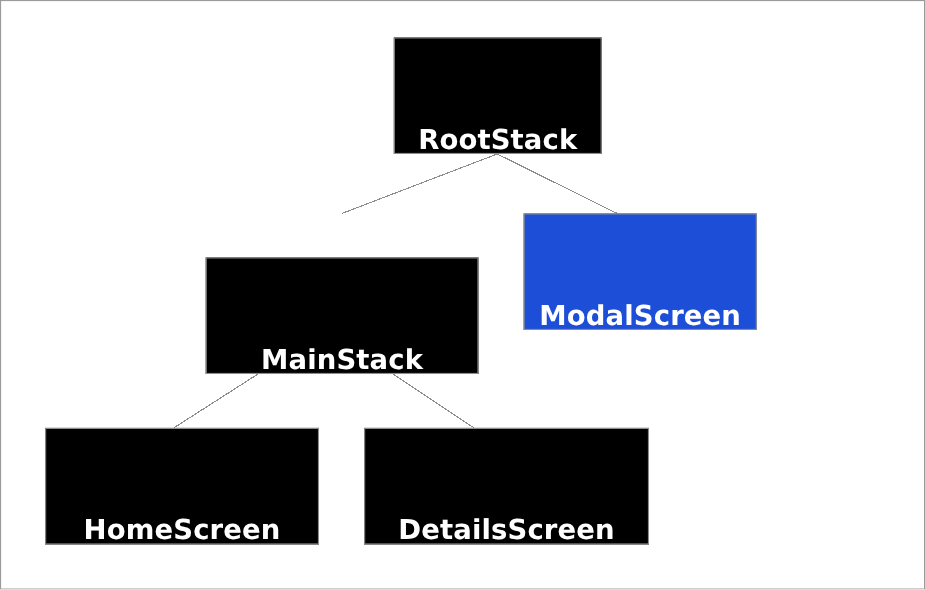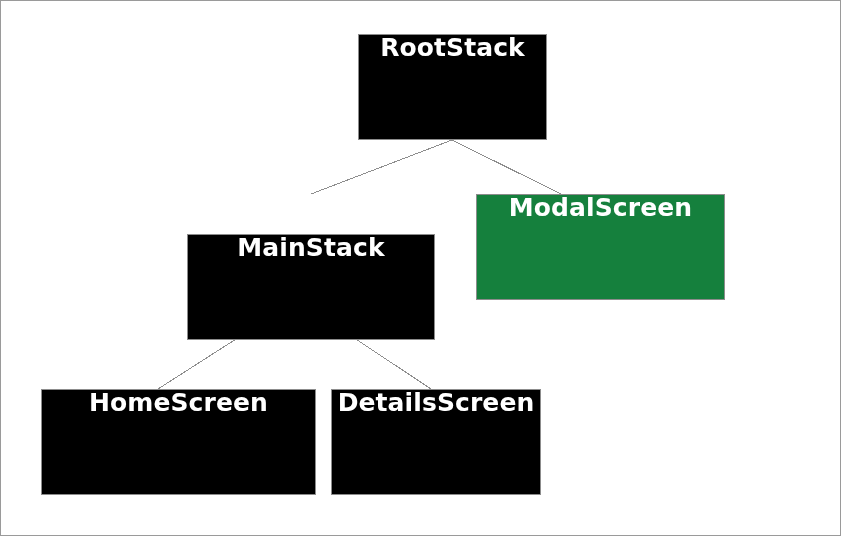--- a/index.html
+++ b/index.html
@@ -27,21 +27,21 @@
     width: 841px;
     height: 536px;
     pointer-events: none;
   }
   .node {
     position: absolute;
     background: #000000;
     border: 1px solid #8c8c8c;
     box-sizing: border-box;
     display: flex;
-    align-items: flex-start;
+    align-items: flex-end;
     justify-content: center;
     overflow: hidden;
   }
   .node-label {
     color: #ffffff;
     font-family: "DejaVu Sans", "Liberation Sans", sans-serif;
     font-weight: bold;
     font-size: 25px;
     line-height: 1;
     letter-spacing: 0.1px;
@@ -61,24 +61,24 @@
       <line x1="296" y1="299" x2="430" y2="388" stroke="#8d8d8d" stroke-width="1" shape-rendering="crispEdges"></line>
     </svg>
 
   <div id="node-layer">
       <div class="node" style="left: 357px; top: 33px; width: 189px; height: 106px; background: rgb(0, 0, 0); border-color: rgb(140, 140, 140);">
         <span class="node-label" style="color: rgb(255, 255, 255);">RootStack</span>
       </div>
       <div class="node" style="left: 186px; top: 193px; width: 248px; height: 106px; background: rgb(0, 0, 0); border-color: rgb(140, 140, 140); margin-top: 40px;">
         <span class="node-label" style="color: rgb(255, 255, 255);">MainStack</span>
       </div>
-      <div class="node" style="left: 475px; top: 193px; width: 249px; height: 106px; background: #15803d; border-color: rgb(140, 140, 140);">
+      <div class="node" style="left: 475px; top: 193px; width: 212px; height: 106px; background: #1d4ed8; border-color: rgb(140, 140, 140);">
         <span class="node-label" style="color: rgb(255, 255, 255);">ModalScreen</span>
       </div>
-      <div class="node" style="left: 40px; top: 388px; width: 275px; height: 106px; background: rgb(0, 0, 0); border-color: rgb(140, 140, 140);">
+      <div class="node" style="left: 40px; top: 388px; width: 249px; height: 106px; background: rgb(0, 0, 0); border-color: rgb(140, 140, 140);">
         <span class="node-label" style="color: rgb(255, 255, 255);">HomeScreen</span>
       </div>
-      <div class="node" style="left: 330px; top: 388px; width: 210px; height: 106px; background: rgb(0, 0, 0); border-color: rgb(140, 140, 140);">
+      <div class="node" style="left: 330px; top: 388px; width: 259px; height: 106px; background: rgb(0, 0, 0); border-color: rgb(140, 140, 140);">
         <span class="node-label" style="color: rgb(255, 255, 255);">DetailsScreen</span>
       </div>
     </div>
 
 </div>
 
 </body></html>

